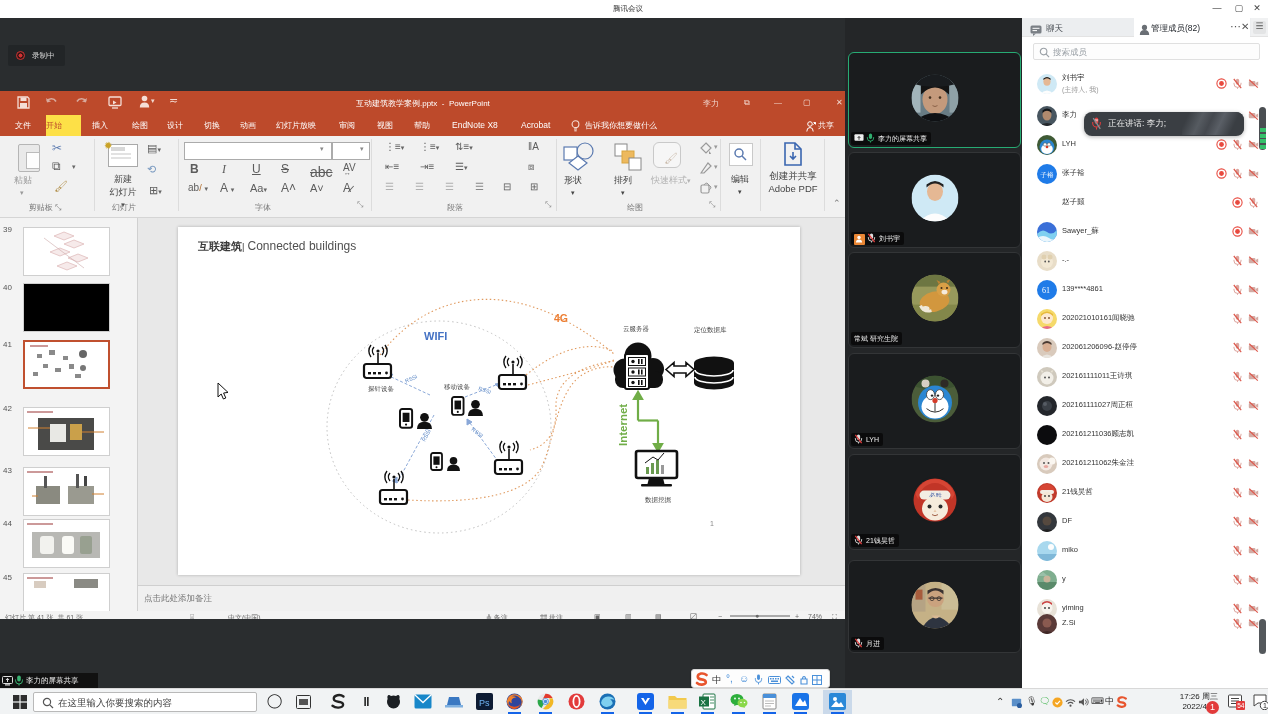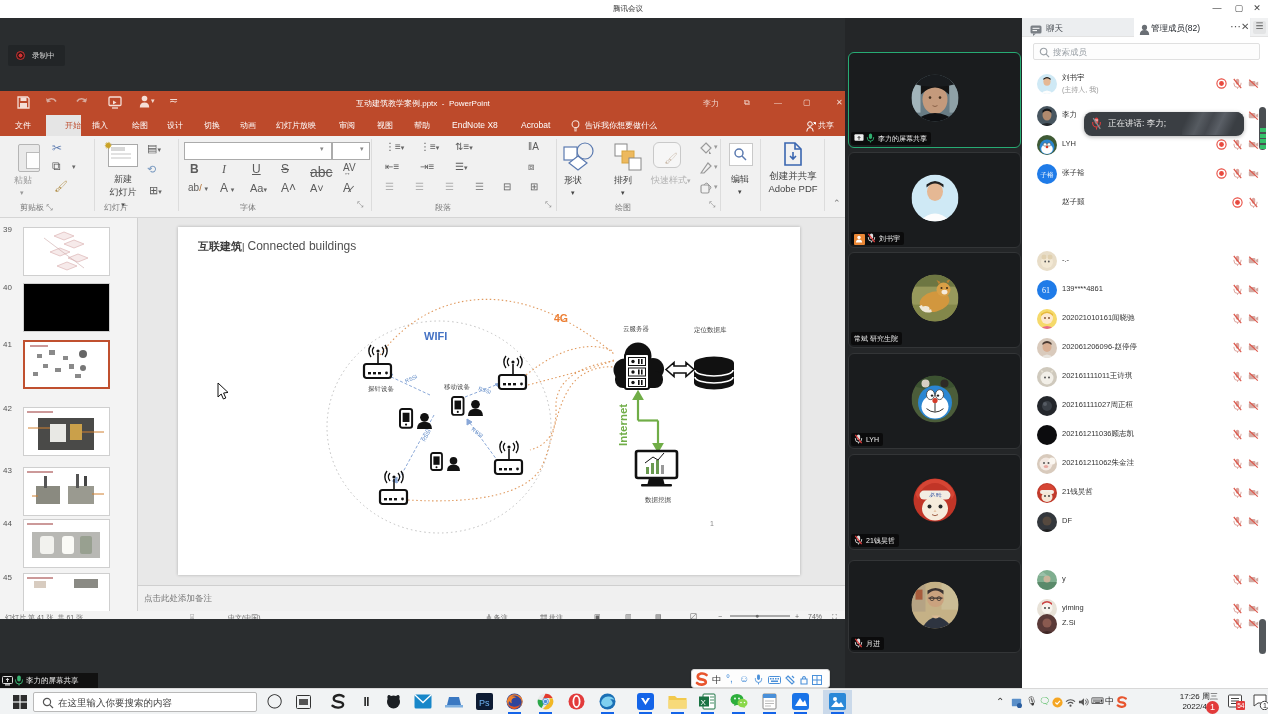--- a/index.html
+++ b/index.html
@@ -15,24 +15,24 @@
 #recbadge .dot{position:absolute;left:8px;top:6px;width:9px;height:9px;border-radius:50%;border:1.3px solid #cf3333;background:radial-gradient(circle,#cf3333 0 1.8px,#3a1515 2.2px);box-sizing:border-box;}
 #recbadge .t{position:absolute;left:24px;}
 
 #ppt{left:0;top:73px;width:845px;height:528px;background:#f1f1f1;}
 #ptitle{left:0;top:0;width:845px;height:24px;background:#bd4a2b;}
 #ptitle .qat{color:#f2d9d0;font-size:11px;top:4px;}
 #ptitle .name{left:356px;top:7px;font-size:8px;color:#fff;}
 #ptitle .right{color:#f2d9d0;font-size:8px;top:7px;}
 #ptabs{left:0;top:24px;width:845px;height:21px;background:#bd4a2b;}
 #ptabs .tab{top:0;height:21px;line-height:21px;font-size:8px;color:#fff;}
-#ptabs .sel{background:#e5e5e5;color:#bd4a2b;text-align:right;}
+#ptabs .sel{background:#fde047;color:#bd4a2b;text-align:left;}
 #ribbon{left:0;top:45px;width:845px;height:82px;background:#f1f1f1;border-bottom:1px solid #d5d5d5;box-sizing:border-box;}
 .gdiv{top:3px;width:1px;height:72px;background:#dcdcdc;}
-.glabel{top:66px;font-size:8px;color:#7a7a7a;}
+.glabel{top:66px;font-size:8px;color:#7a7a7a;text-align:center;}
 .ric{color:#5c5c5c;}
 
 #pbody{left:0;top:127px;width:845px;height:367px;}
 #thumbs{left:0;top:0;width:138px;height:393px;background:#f3f3f3;border-right:1px solid #d0d0d0;box-sizing:border-box;}
 .thnum{left:3px;font-size:8px;color:#555;}
 .th{left:23px;width:87px;height:49px;background:#fff;border:1px solid #cfcfcf;box-sizing:border-box;}
 #slidearea{left:138px;top:0;width:707px;height:367px;background:#e8e8e8;}
 #slide{left:40px;top:9px;width:622px;height:348px;background:#fff;box-shadow:0 0 3px rgba(0,0,0,.25);}
 #notes{left:138px;top:367px;width:707px;height:26px;background:#f0f0f0;border-top:1px solid #cfcfcf;box-sizing:border-box;}
 #notes span{position:absolute;left:6px;top:7px;font-size:8.5px;color:#777;}
@@ -774,20 +774,34 @@
   </div>
   <div class="mrow abs" style="top:170px;">
     <span class="mname">赵子颢</span>
     <svg class="mico abs" style="left:210px;top:9px;" width="11" height="11">
         <use href="#recdot"></use>
       </svg>
     <svg class="mico abs" style="left:226px;top:9px;" width="11" height="11">
         <use href="#micoff"></use>
       </svg>
   </div>
+  <div class="mrow abs" style="top:199px;">
+    <div class="mav"><svg width="20" height="20">
+          <rect width="20" height="20" fill="#3a6fd8"></rect>
+          <path d="M0 12 q5 -6 10 -2 q5 4 10 -2 l0 12 l-20 0 z" fill="#7fd0f0"></path>
+          <path d="M0 16 q6 -4 12 0 q4 3 8 0 l0 4 -20 0 z" fill="#eaf6fc"></path>
+        </svg></div>
+    <span class="mname">Sawyer_蘇</span>
+    <svg class="mico abs" style="left:210px;top:9px;" width="11" height="11">
+        <use href="#recdot"></use>
+      </svg>
+    <svg class="mico abs" style="left:226px;top:9px;" width="11" height="11">
+        <use href="#camoff"></use>
+      </svg>
+  </div>
   <div class="mrow abs" style="top:228px;">
     <div class="mav"><svg width="20" height="20">
           <rect width="20" height="20" fill="#e8ddc8"></rect>
           <circle cx="10" cy="11" r="6" fill="#f2e8d4"></circle>
           <circle cx="7" cy="6" r="2.5" fill="#e0d0b0"></circle>
           <circle cx="13" cy="6" r="2.5" fill="#e0d0b0"></circle>
           <circle cx="8.2" cy="10.5" r=".9" fill="#555"></circle>
           <circle cx="11.8" cy="10.5" r=".9" fill="#555"></circle>
         </svg></div>
     <span class="mname">-.-</span>
@@ -917,20 +931,34 @@
         <use href="#camoff"></use>
       </svg>
   </div>
   <div class="mrow abs" style="top:489px;">
     <div class="mav"><svg width="20" height="20">
           <rect width="20" height="20" fill="#33373c"></rect>
           <circle cx="10" cy="9" r="4.5" fill="#55493f"></circle>
           <path d="M3 20 q7 -6 14 0 z" fill="#222"></path>
         </svg></div>
     <span class="mname">DF</span>
+    <svg class="mico abs" style="left:210px;top:9px;" width="11" height="11">
+        <use href="#micoff"></use>
+      </svg>
+    <svg class="mico abs" style="left:226px;top:9px;" width="11" height="11">
+        <use href="#camoff"></use>
+      </svg>
+  </div>
+  <div class="mrow abs" style="top:518px;">
+    <div class="mav"><svg width="20" height="20">
+          <rect width="20" height="20" fill="#a8d8ee"></rect>
+          <rect y="13" width="20" height="7" fill="#7fb8d8"></rect>
+          <circle cx="14" cy="6" r="3" fill="#fdfdfd"></circle>
+        </svg></div>
+    <span class="mname">miko</span>
     <svg class="mico abs" style="left:210px;top:9px;" width="11" height="11">
         <use href="#micoff"></use>
       </svg>
     <svg class="mico abs" style="left:226px;top:9px;" width="11" height="11">
         <use href="#camoff"></use>
       </svg>
   </div>
   <div class="mrow abs" style="top:547px;">
     <div class="mav"><svg width="20" height="20">
           <rect width="20" height="20" fill="#7fae8f"></rect>

